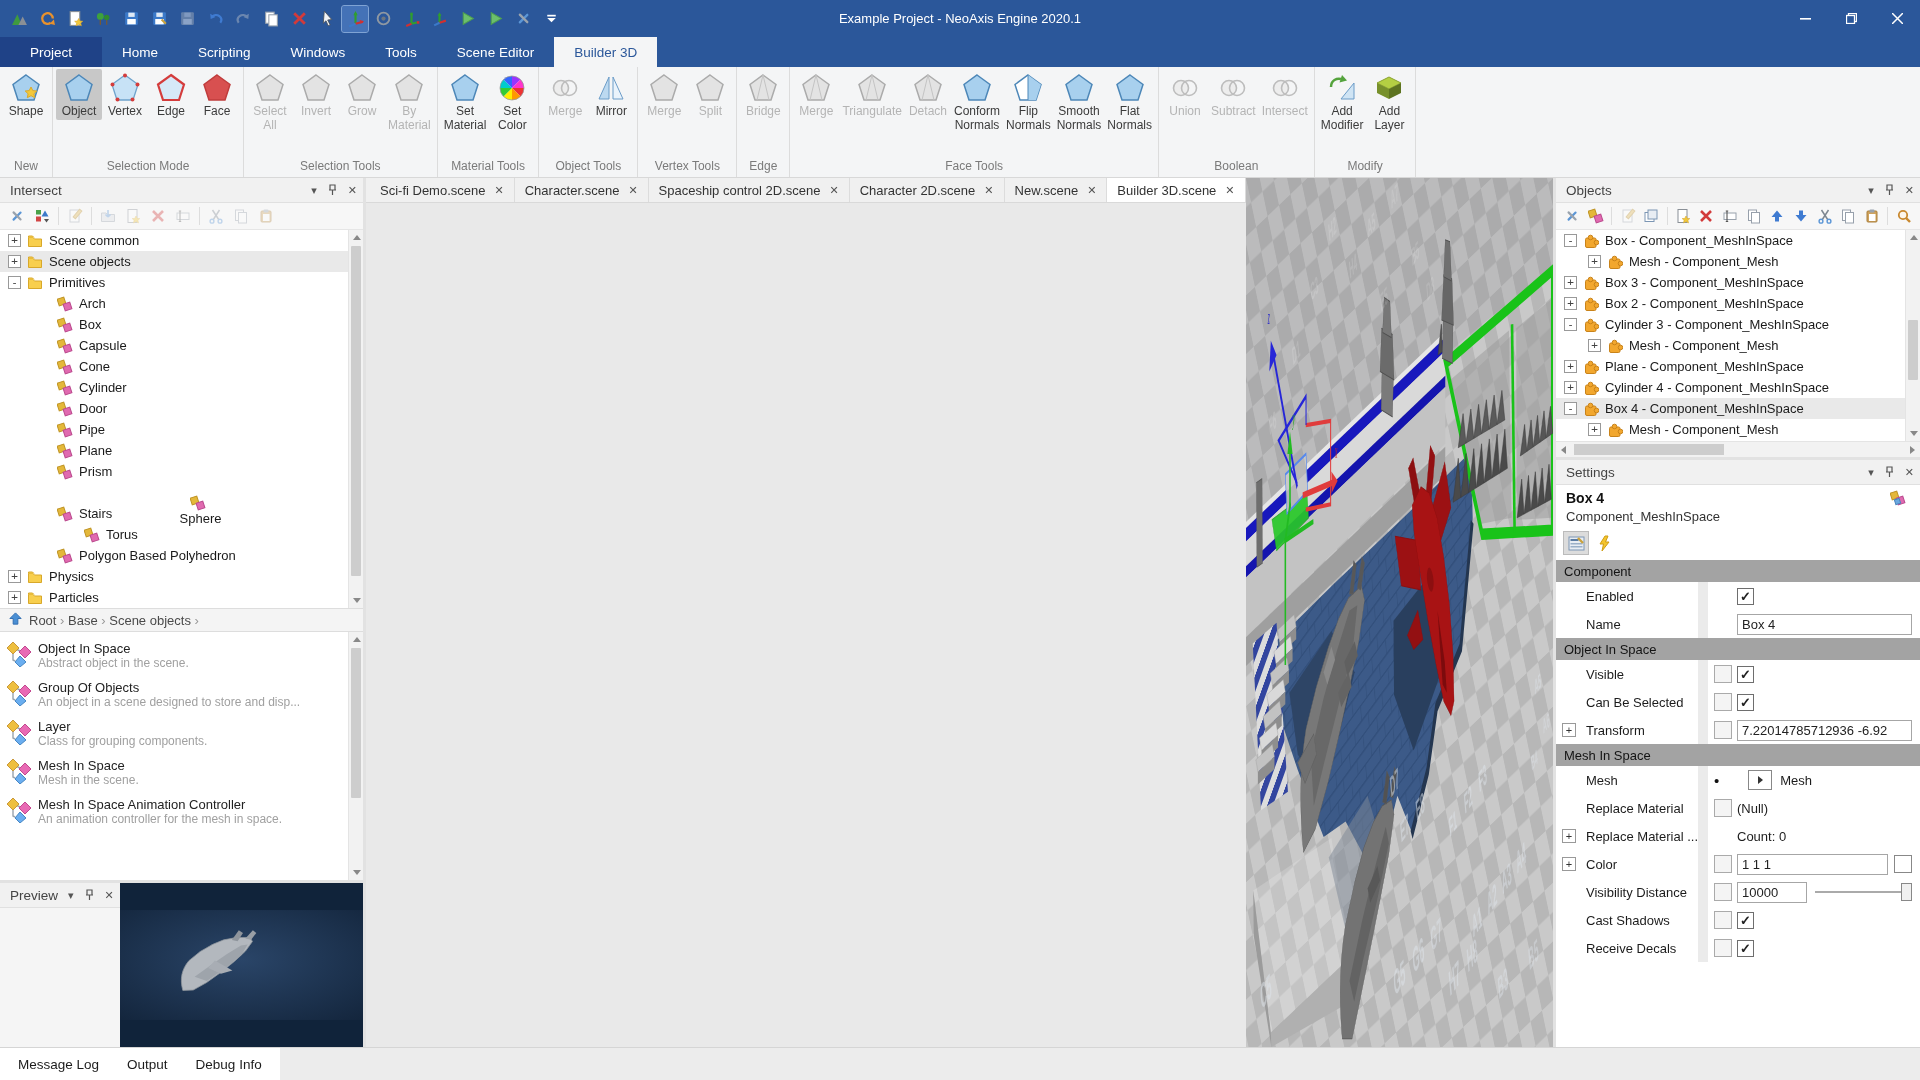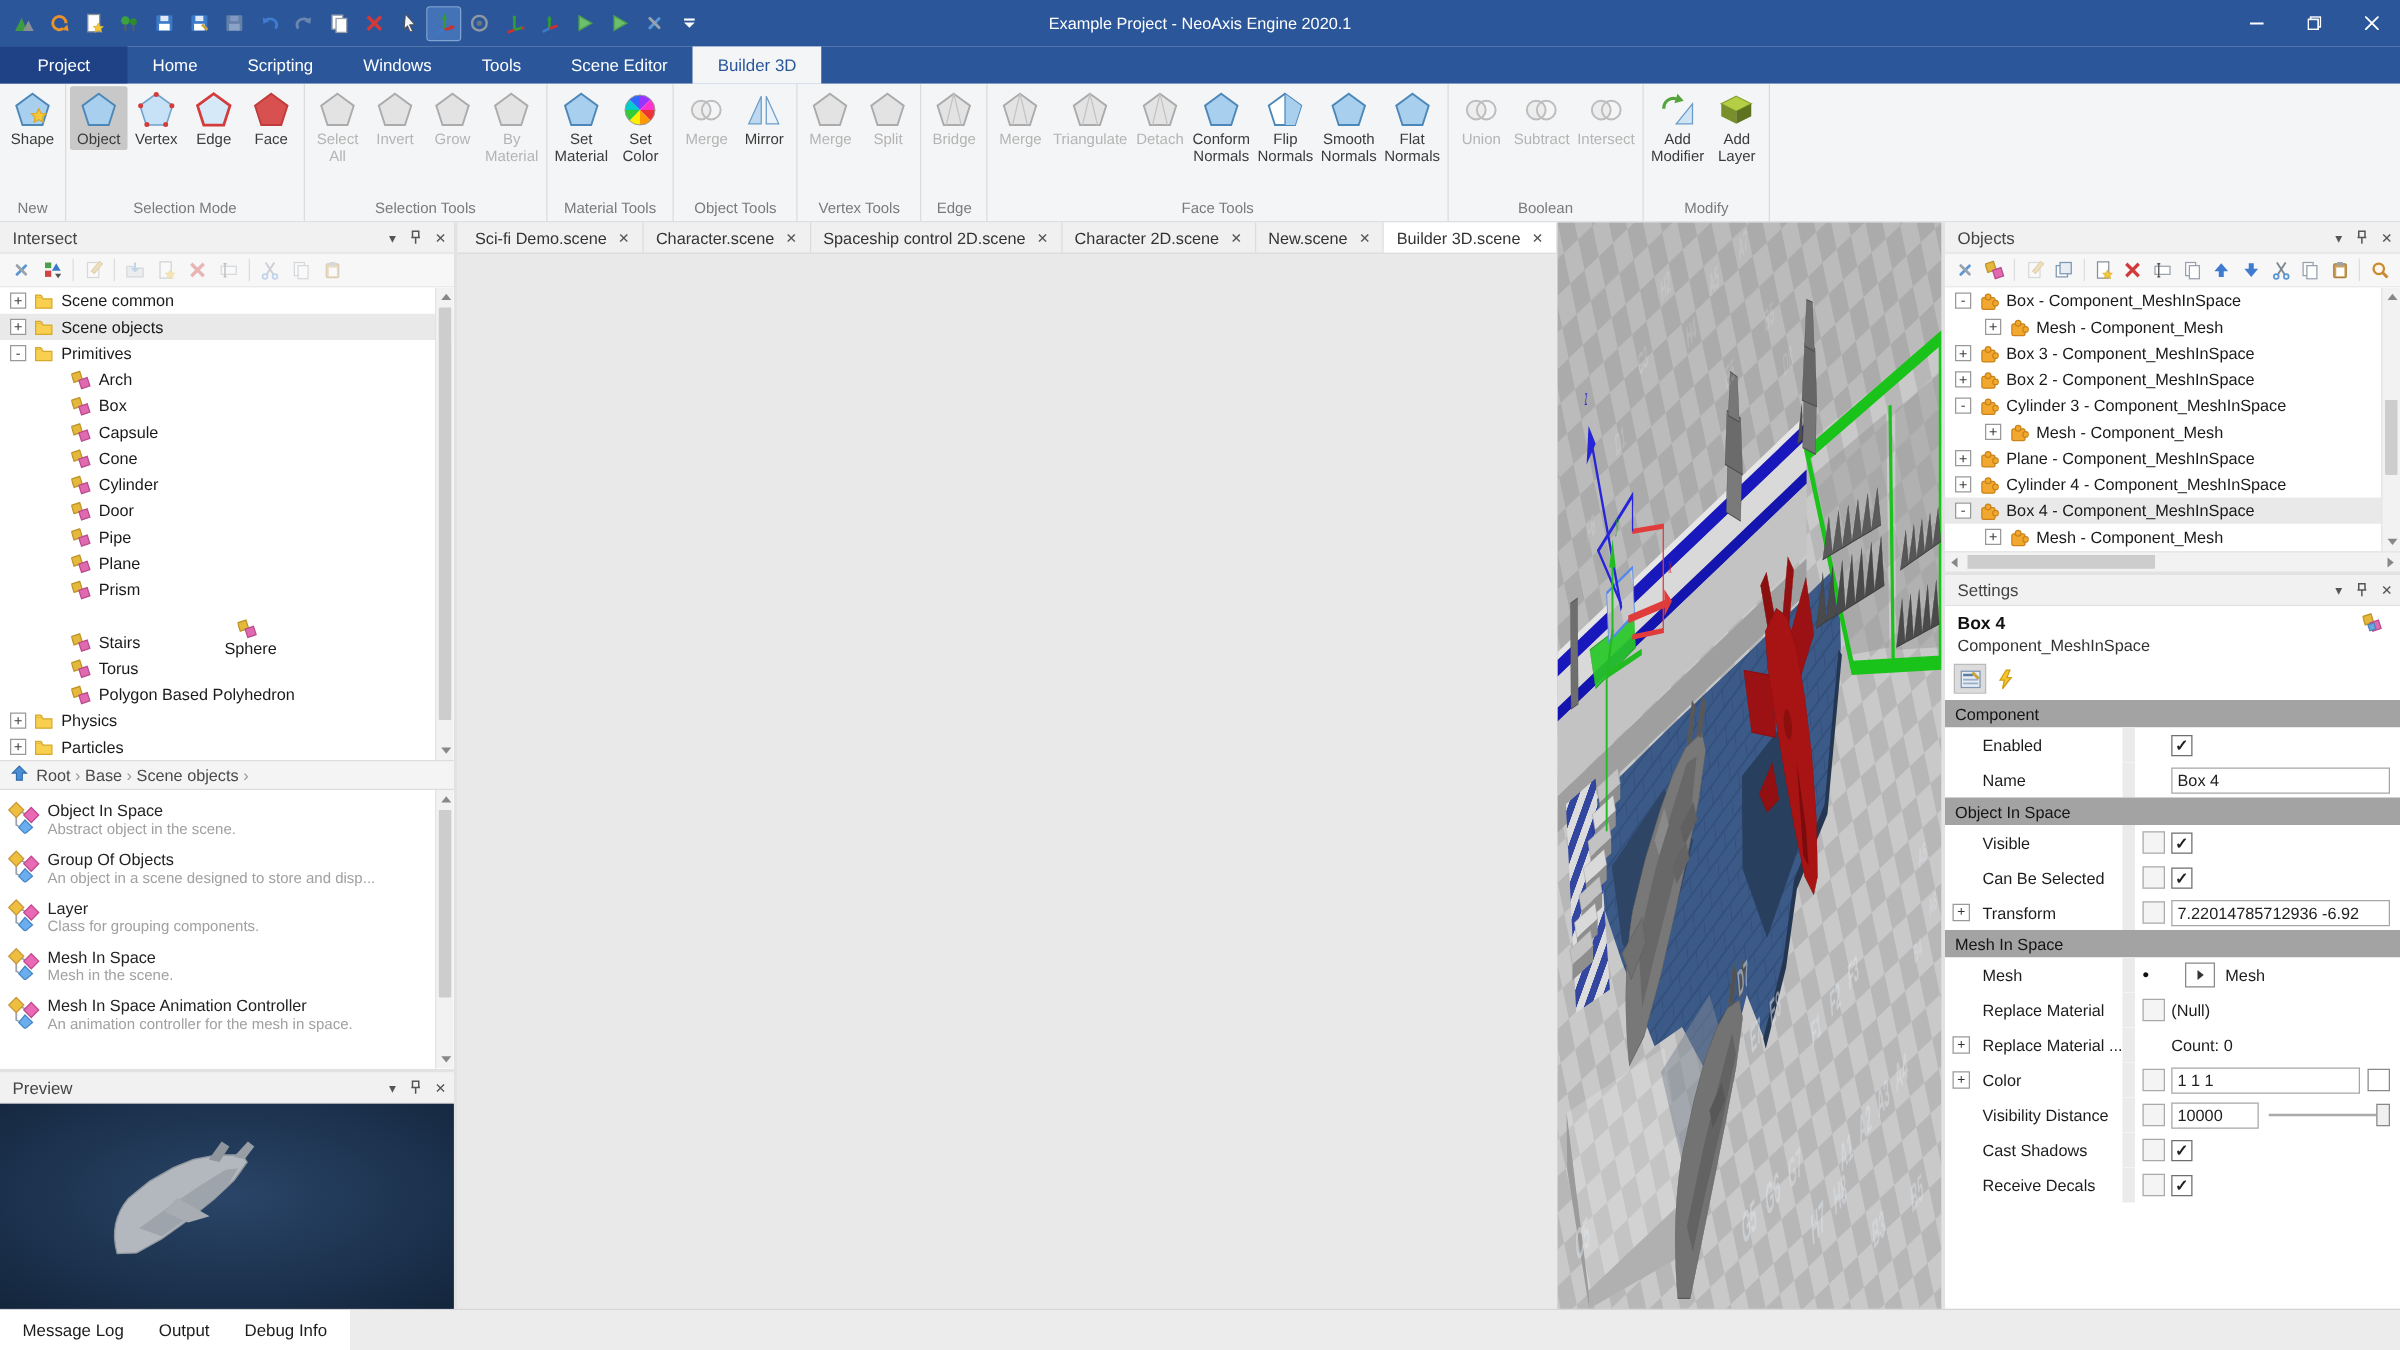--- a/index.html
+++ b/index.html
@@ -75,21 +75,21 @@
   .breadcrumb .csep { color:#999; }
   .breadcrumb svg { width:15px; height:15px; }
 
   #class-list { flex:1; background:#fff; position:relative; overflow:hidden; padding:4px 0; }
   .clitem { display:flex; padding:5px 8px 5px 6px; gap:6px; }
   .clitem .cicon { width:26px; height:26px; flex:0 0 auto; }
   .clname { font-size:13px; color:#222; line-height:15px; }
   .cldesc { font-size:12px; color:#a0a0a0; line-height:14px; }
 
   
-  .preview-panel { flex:0 0 auto; display:flex; flex-direction:column; border-top:3px solid #e2e2e2; }
+  .preview-panel { flex:0 0 auto; display:flex; flex-direction:row; border-top:3px solid #e2e2e2; }
   .preview-body { height:164px; background:#10233a; position:relative; }
   .preview-body svg { width:100%; height:100%; display:block; }
 
   
   .vp-tabs { height:25px; background:#f0f0f0; display:flex; align-items:stretch; flex:0 0 auto; border-bottom:1px solid #d9d9d9; padding-left:4px; }
   .vtab { display:flex; align-items:center; padding:0 10px; font-size:13px; color:#333; gap:9px; border-right:1px solid #dcdcdc; }
   .vtab.active { background:#fff; }
   .vtab .x { color:#555; font-size:11px; }
   .vp-canvas { flex:1; position:relative; background:#c8c8c8; min-height:0; }
   .vp-canvas svg { position:absolute; inset:0; width:100%; height:100%; }
@@ -780,21 +780,21 @@
           <div class="trow" style="padding-left: 38px;">
             <span class="texp none">+</span>
             <span class="tico16">
               <svg viewBox="0 0 16 16" width="16" height="16">
                 <rect x="1" y="2" width="7" height="7" transform="rotate(-18 4.5 5.5)" fill="#e4b83a" stroke="#bf9426"></rect>
                 <rect x="7" y="7" width="7" height="7" transform="rotate(-18 10.5 10.5)" fill="#e06ab0" stroke="#bb4a8e"></rect>
               </svg>
             </span>
             <span>Stairs</span>
           </div>
-          <div class="trow" style="padding-left: 38px;">
+          <div class="trow" style="padding-left: 20px; margin-left: 45px;">
             <span class="texp none">+</span>
             <span class="tico16">
               <svg viewBox="0 0 16 16" width="16" height="16">
                 <rect x="1" y="2" width="7" height="7" transform="rotate(-18 4.5 5.5)" fill="#e4b83a" stroke="#bf9426"></rect>
                 <rect x="7" y="7" width="7" height="7" transform="rotate(-18 10.5 10.5)" fill="#e06ab0" stroke="#bb4a8e"></rect>
               </svg>
             </span>
             <span>Torus</span>
           </div>
           <div class="trow" style="padding-left: 38px;">

